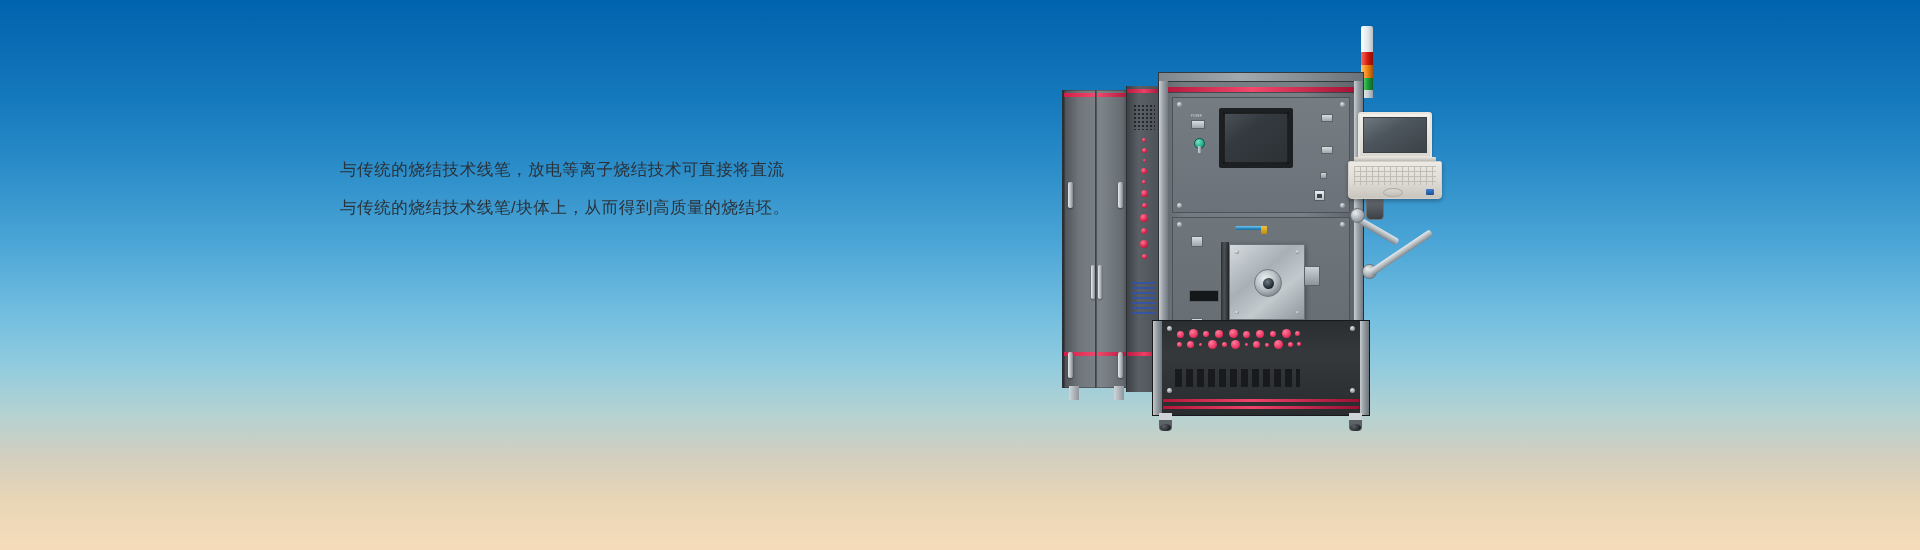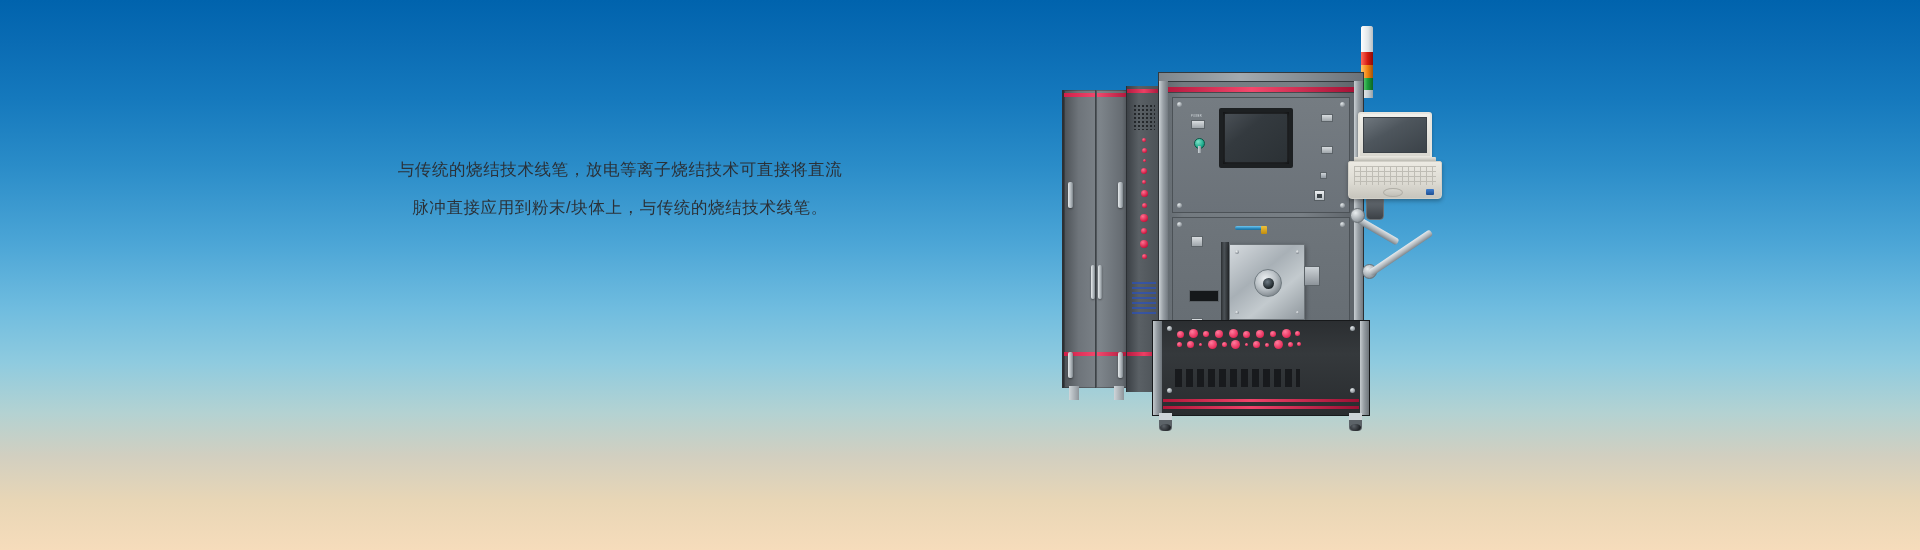--- a/index.html
+++ b/index.html
@@ -46,21 +46,21 @@
     margin: 0 0 44px 0;
     white-space: nowrap;
   }
   .subcopy {
     margin: 0;
     font-size: 16.5px;
     line-height: 38px;
     color: #2b3138;
     letter-spacing: 0.6px;
   }
-  .subcopy .ln { display: block; white-space: nowrap; text-align: center; }
+  .subcopy .ln { display: block; white-space: nowrap; }
 
   
   .machine {
     position: absolute;
     left: 1040px;
     top: 20px;
     width: 420px;
     height: 400px;
   }
 
@@ -473,21 +473,21 @@
   }
 </style>
 </head>
 <body>
 
 <div class="banner">
 
   <div class="copy-block">
     <p class="subcopy">
       <span class="ln">与传统的烧结技术线笔，放电等离子烧结技术可直接将直流</span>
-      <span class="ln">脉冲直接应用到粉末/块体上，与传统的烧结技术线笔。</span>
+      <span class="ln">与传统的烧结技术线笔/块体上，从而得到高质量的烧结坯。</span>
     </p>
   </div>
 
   <div class="machine">
 
     <div class="tower">
       <i class="t-cap"></i>
       <i class="t-red"></i>
       <i class="t-amber"></i>
       <i class="t-green"></i>

